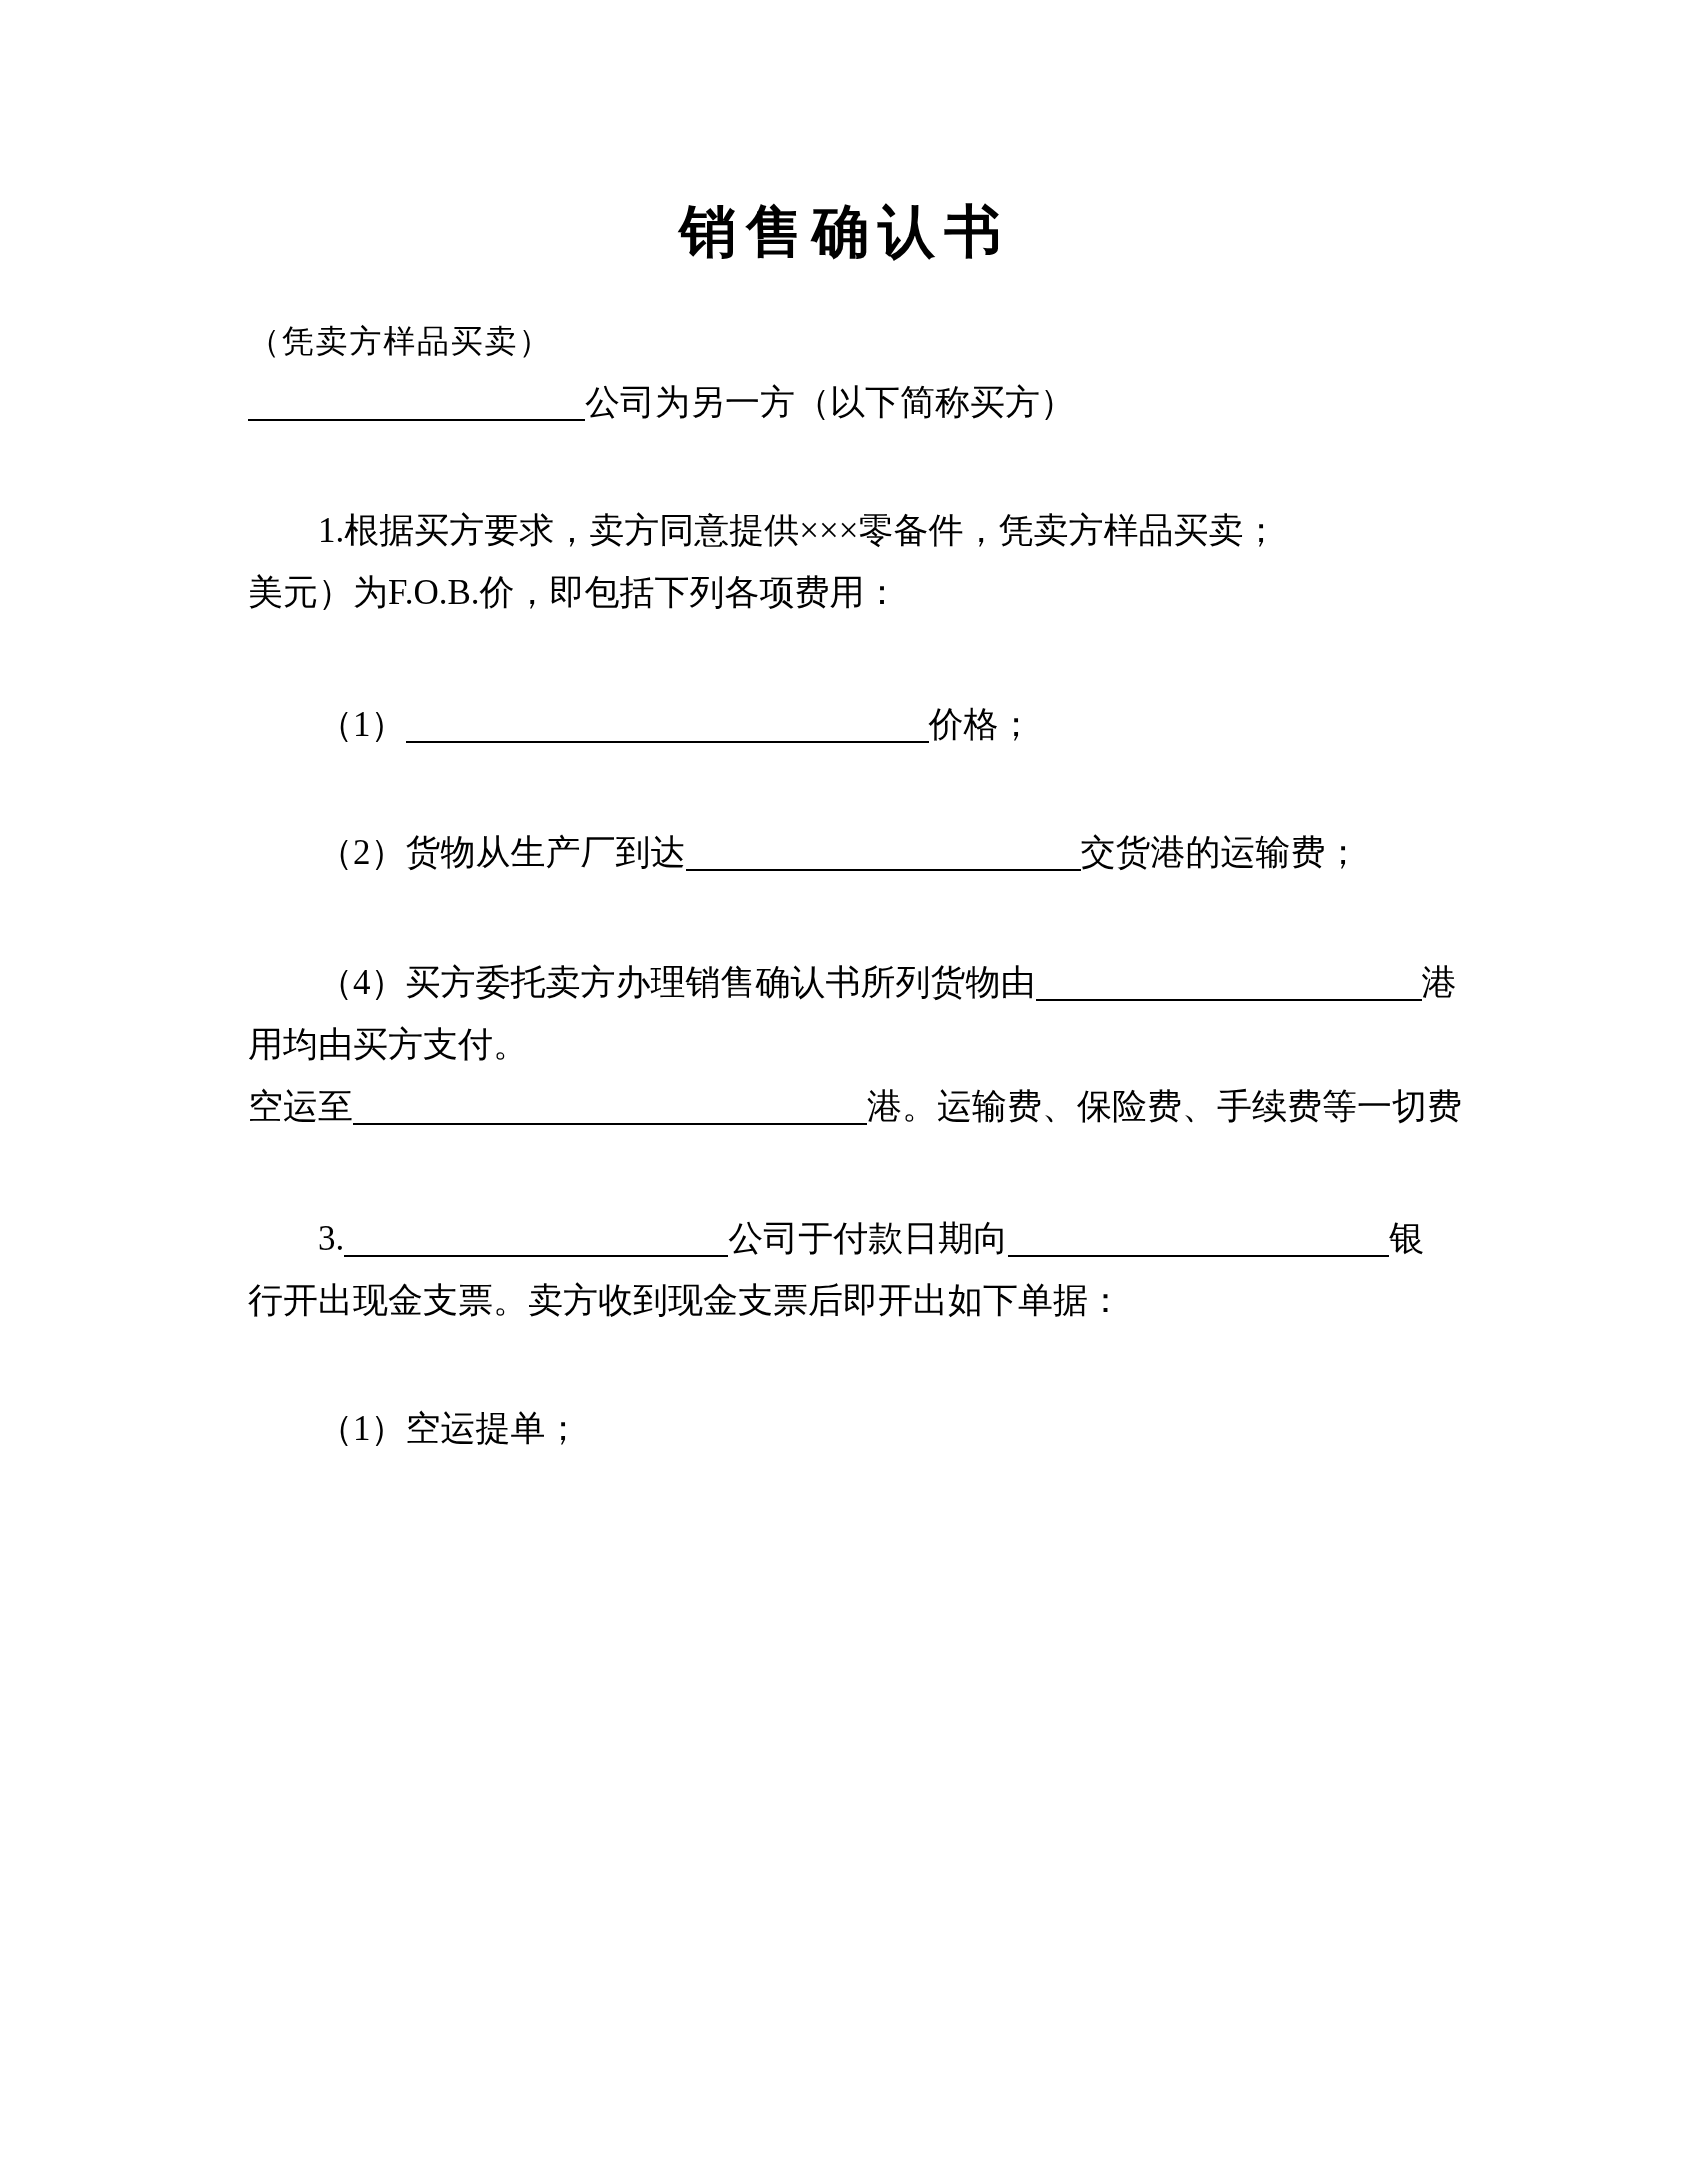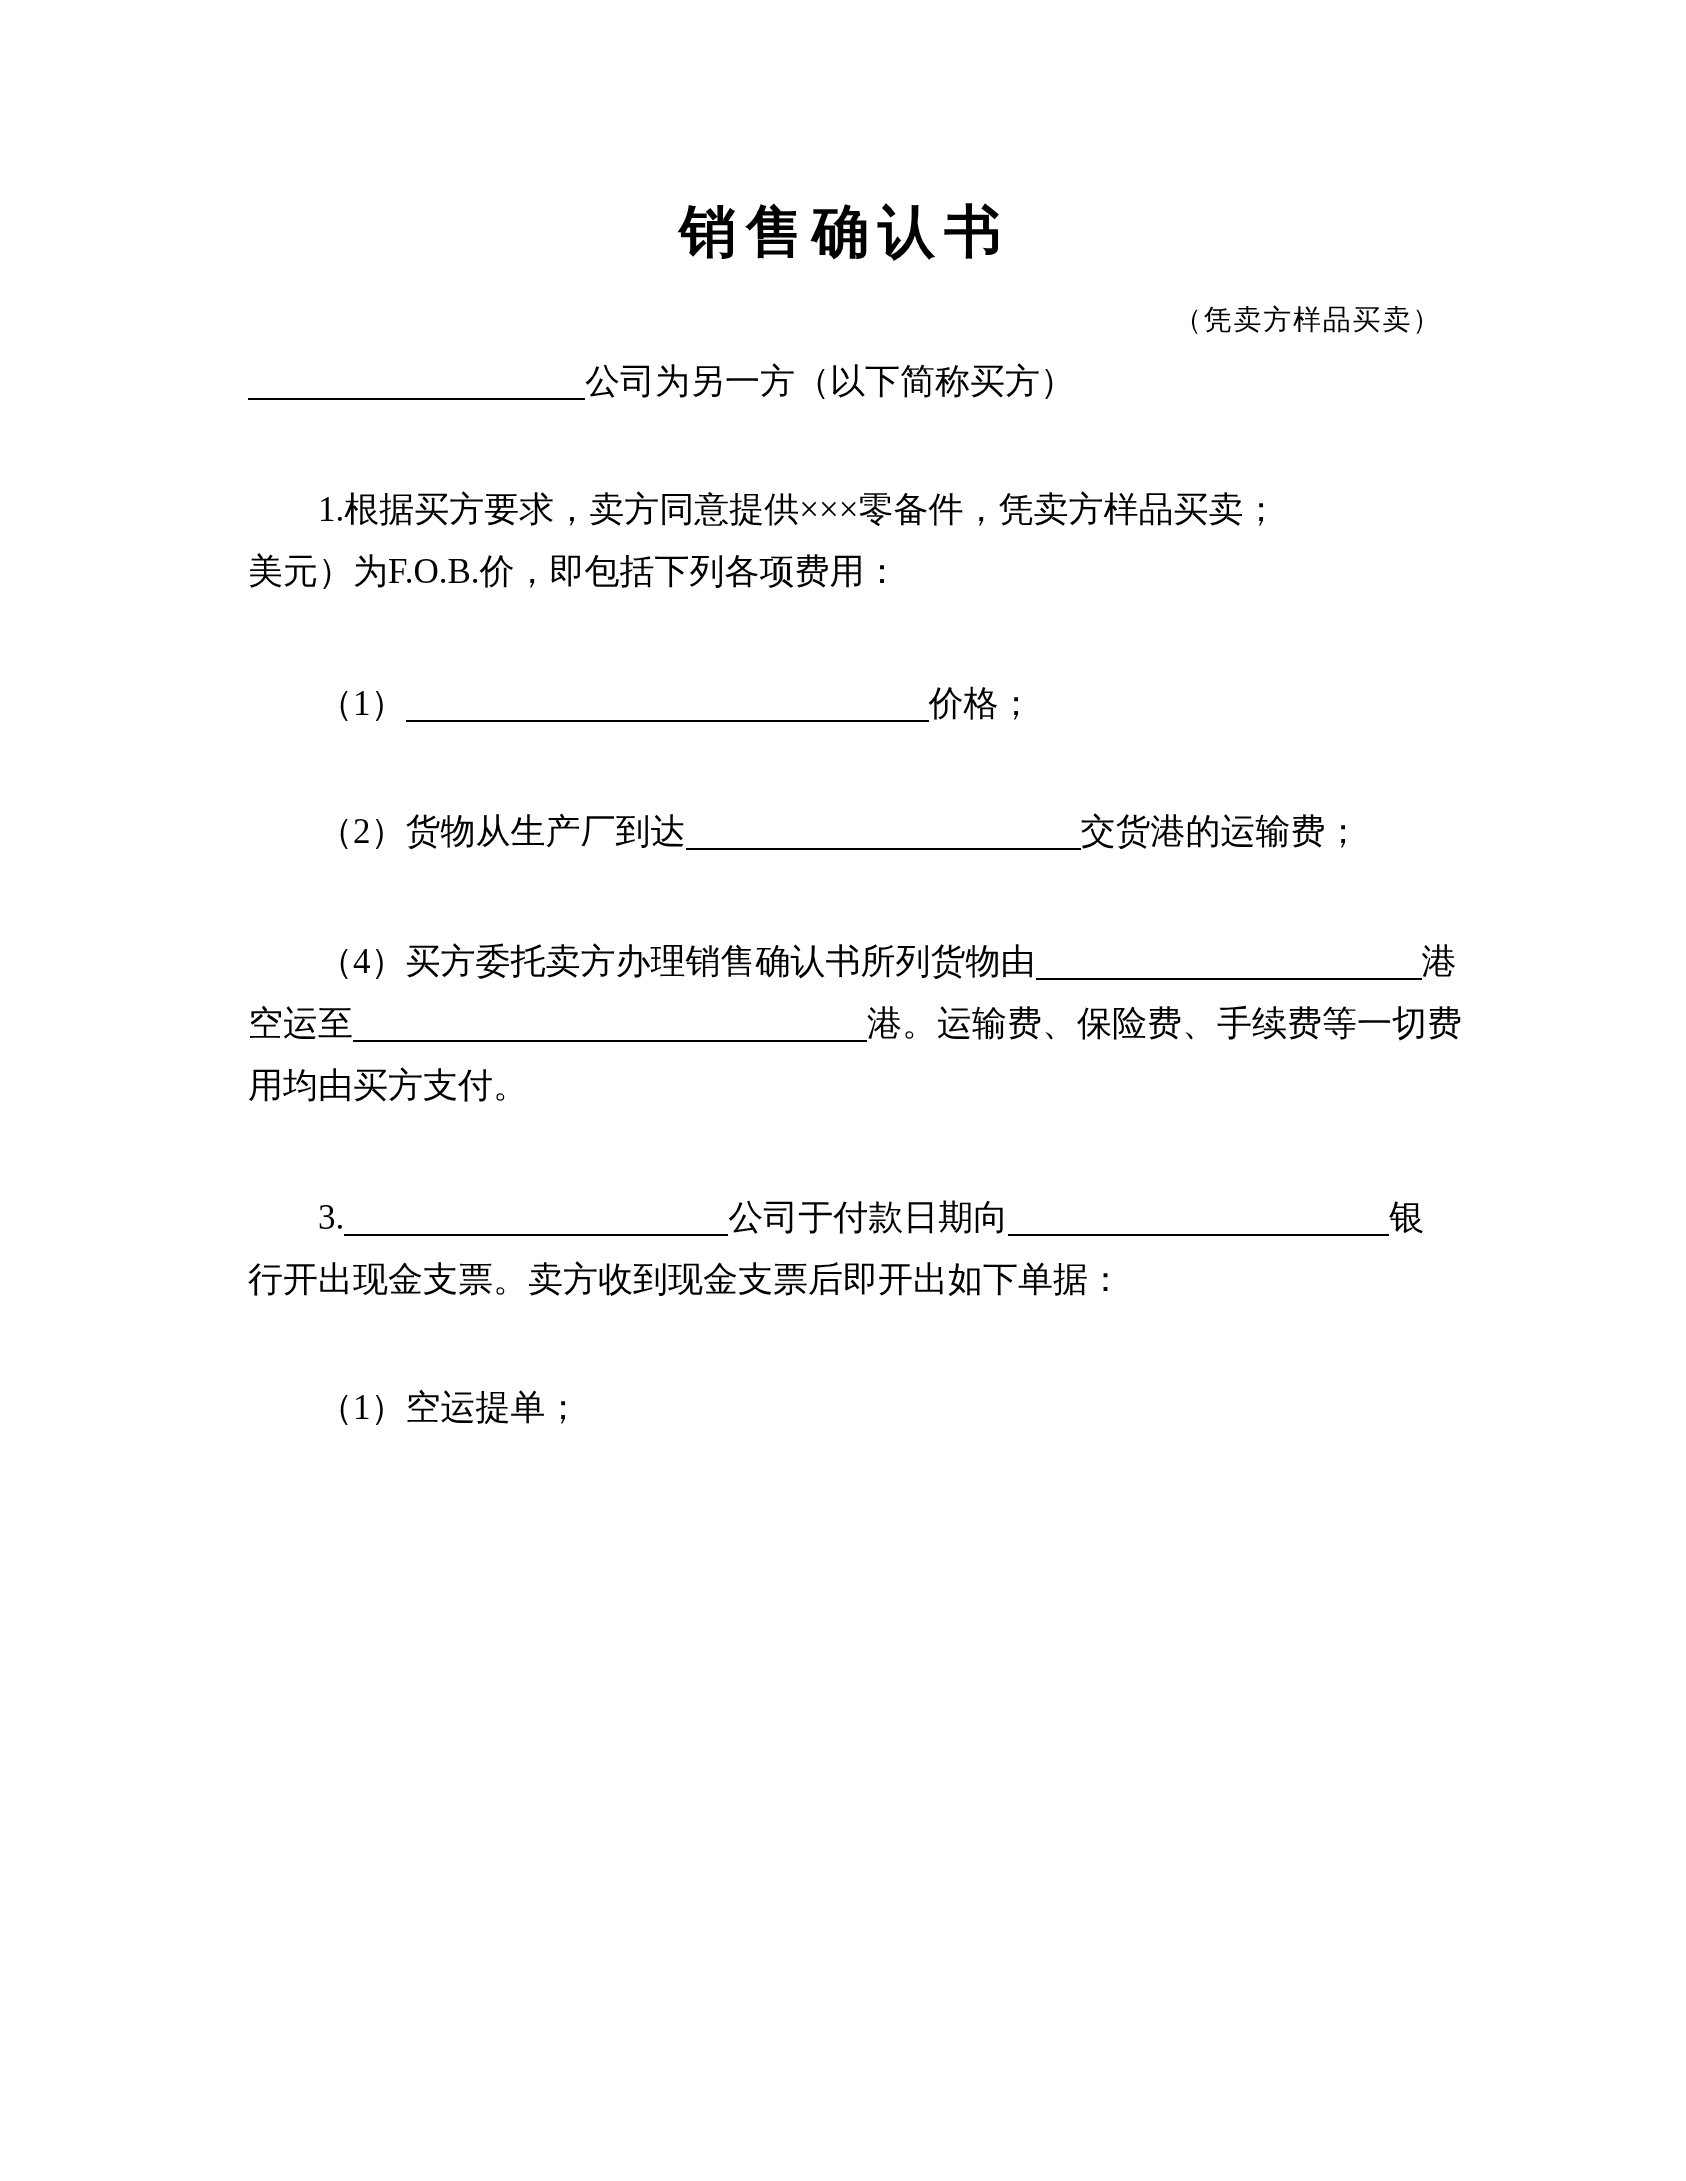--- a/index.html
+++ b/index.html
@@ -19,24 +19,24 @@
   }
   .doc-title {
     text-align: center;
     font-family: Liberation Sans, sans-serif;
     font-weight: 700;
     font-size: 57px;
     line-height: 59px;
     letter-spacing: 9.2px;
   }
   .doc-subtitle {
-    text-align: right;
-    font-size: 28px;
+    text-align: left;
+    font-size: 32px;
     line-height: 62px;
-    margin-top: 28px;
+    margin-top: 49px;
     letter-spacing: 1.8px;
   }
   .line {
     font-size: 35px;
     line-height: 62px;
     white-space: nowrap;
   }
   .ind { padding-left: 70px; }
   .blank {
     display: inline-block;
@@ -90,25 +90,25 @@
   <div class="line ind mt-big">
     <span>（2）货物从生产厂到达</span><span class="blank w-dport"></span><span>交货港的运输费；</span>
   </div>
 
 
   <div class="line ind mt-big3">
     <span>（4）买方委托卖方办理销售确认书所列货物由</span><span class="blank w-oport"></span><span>港</span>
   </div>
 
   <div class="line">
-    <span>空运至</span><span class="blank w-dport2"></span><span>港。运输费、保险费、手续费等一切费</span>
+    <span>用均由买方支付。</span>
   </div>
 
   <div class="line">
-    <span>用均由买方支付。</span>
+    <span>空运至</span><span class="blank w-dport2"></span><span>港。运输费、保险费、手续费等一切费</span>
   </div>
 
   <div class="line ind mt-big2">
     <span>3.</span><span class="blank w-company"></span><span>公司于付款日期向</span><span class="blank w-bank"></span><span>银</span>
   </div>
 
   <div class="line">
     <span>行开出现金支票。卖方收到现金支票后即开出如下单据：</span>
   </div>
 

